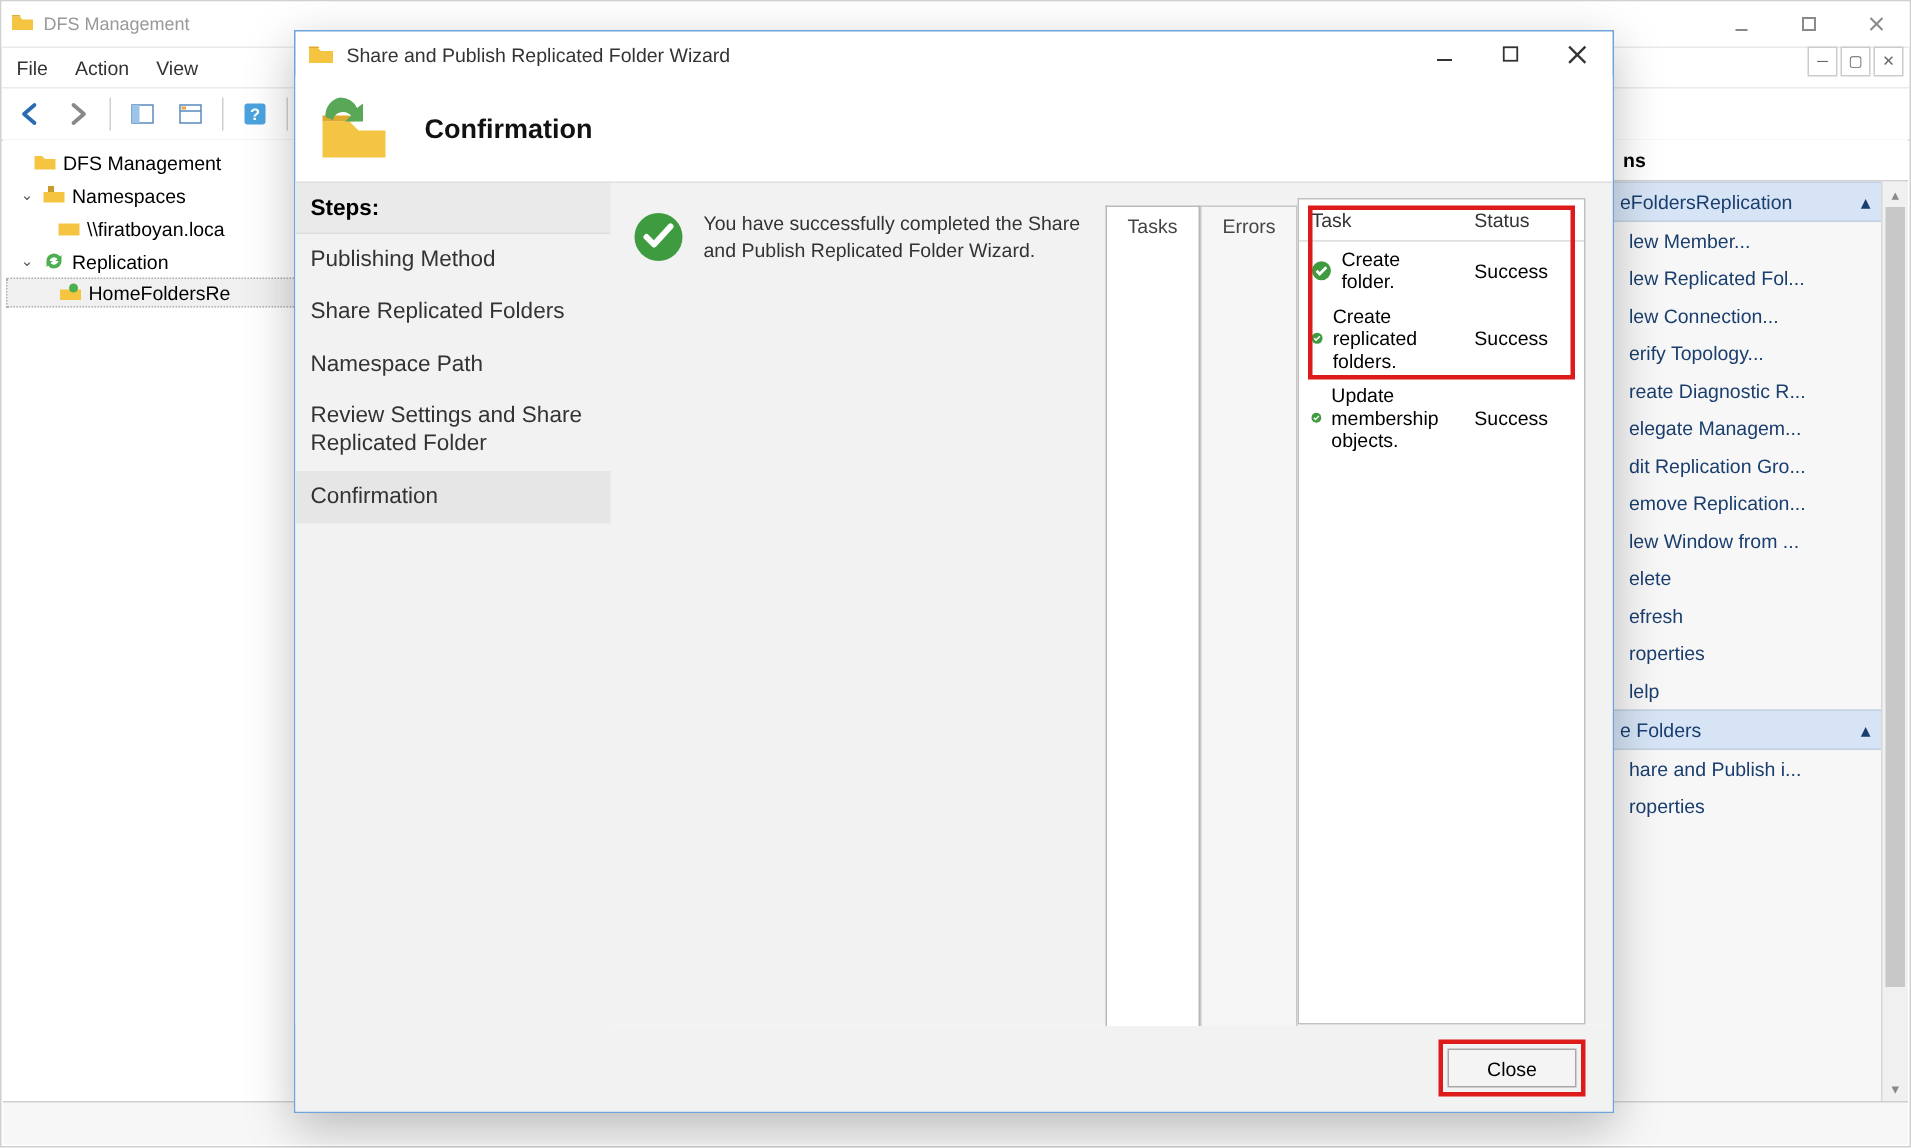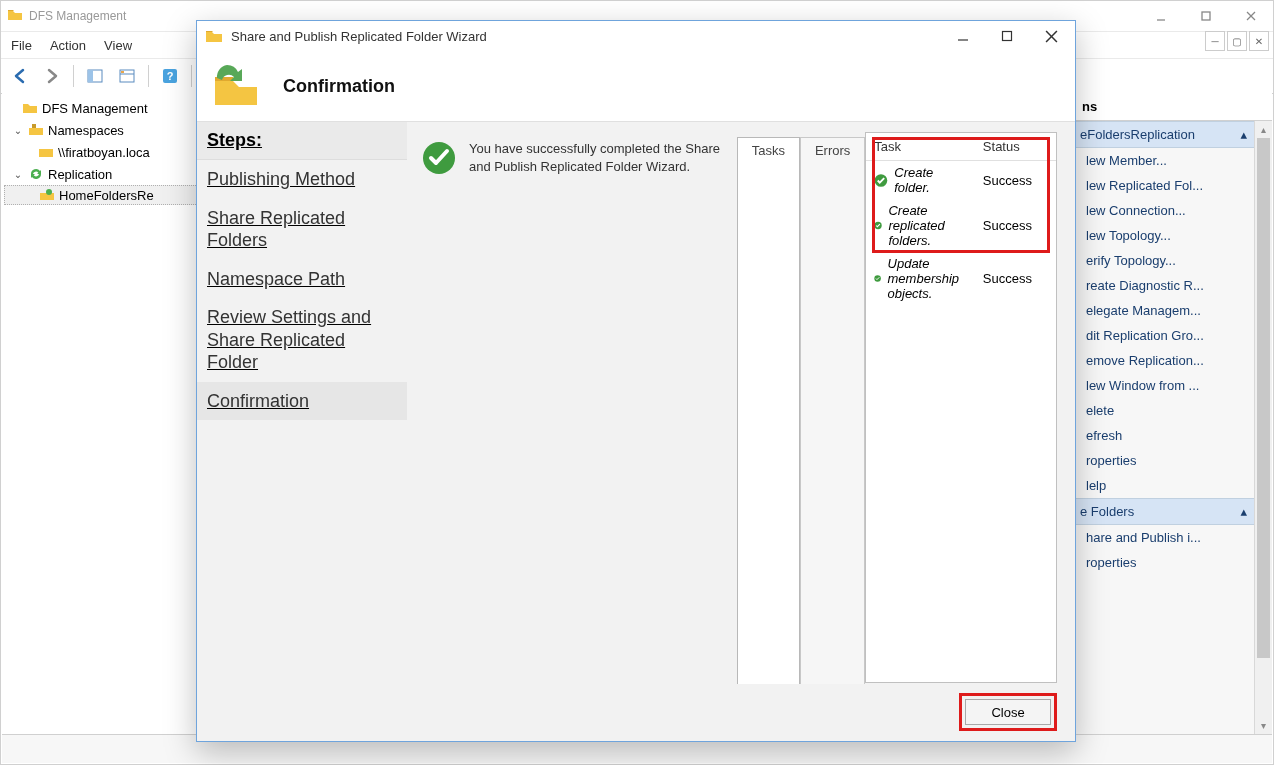--- a/index.html
+++ b/index.html
@@ -81,21 +81,21 @@
   .dlg-header {
     height:70px; display:flex; align-items:center; gap:20px; padding:0 12px;
     background:#fff;
   }
   .dlg-header .big-icon { width:54px; height:54px; }
   .dlg-header .title { font-size:18px; font-weight:700; color:#111; }
   .dlg-content {
     flex:1; display:flex; background:#f2f2f2; border-top:1px solid #e0e0e0;
   }
   .steps-col {
-    width:210px; background:#f2f2f2; padding:0; font-size:18px;text-decoration:underline;
+    width:210px; background:#f2f2f2; padding:0; font-size:15px;
   }
   .steps-hd { font-weight:700; padding:8px 10px; background:#eaeaea; border-bottom:1px solid #ddd;}
   .step { padding:8px 10px; color:#333; line-height:1.25;}
   .step.active { background:#e6e6e6; }
   .wiz-main { flex:1; padding:10px 18px 0 12px; display:flex; flex-direction:row; }
   .success-row { display:flex; align-items:flex-start; gap:12px; padding:8px 6px 14px 2px;}
   .success-text { font-size:13px; color:#333; line-height:1.35; max-width:520px;}
   .tabs { display:flex; gap:0; margin-top:4px;}
   .tab { padding:5px 14px; font-size:13px; border:1px solid #c8c8c8; border-bottom:none; background:#f6f6f6; color:#444; position:relative; top:1px;}
   .tab.active { background:#fff; border-color:#b8b8b8; z-index:2;}
@@ -104,21 +104,21 @@
   }
   .highlight-box {
     position:absolute; left:6px; right:6px; top:4px; height:110px;
     border:3px solid #de1b1b; pointer-events:none;
   }
   .tasks-table { width:100%; border-collapse:collapse; font-size:13px;}
   .tasks-table th {
     text-align:left; font-weight:400; color:#333; padding:6px 8px; border-bottom:1px solid #e0e0e0;
   }
   .tasks-table td { padding:4px 8px; vertical-align:middle;}
-  .task-ok { display:inline-flex; align-items:center; gap:6px;font-style:italic;}
+  .task-ok { display:inline-flex; align-items:center; gap:6px;}
   .dlg-footer {
     height:58px; display:flex; align-items:center; justify-content:flex-end; padding:0 18px;
     background:#f2f2f2;
   }
   .close-btn {
     width:86px; height:26px; background:#f4f4f4; border:1px solid #a8a8a8; font-size:13px;
   }
   .close-wrap { padding:3px; border:3px solid #de1b1b;}
 
   
@@ -269,23 +269,20 @@
             <span>▴</span>
           </div>
           <div class="act-item">
               <span>lew Member...</span>
             </div>
           <div class="act-item">
               <span>lew Replicated Fol...</span>
             </div>
           <div class="act-item">
               <span>lew Connection...</span>
-            </div>
-          <div class="act-item">
-              <span>lew Topology...</span>
             </div>
           <div class="act-item">
               <span>erify Topology...</span>
             </div>
           <div class="act-item">
               <span>reate Diagnostic R...</span>
             </div>
           <div class="act-item">
               <span>elegate Managem...</span>
             </div>

